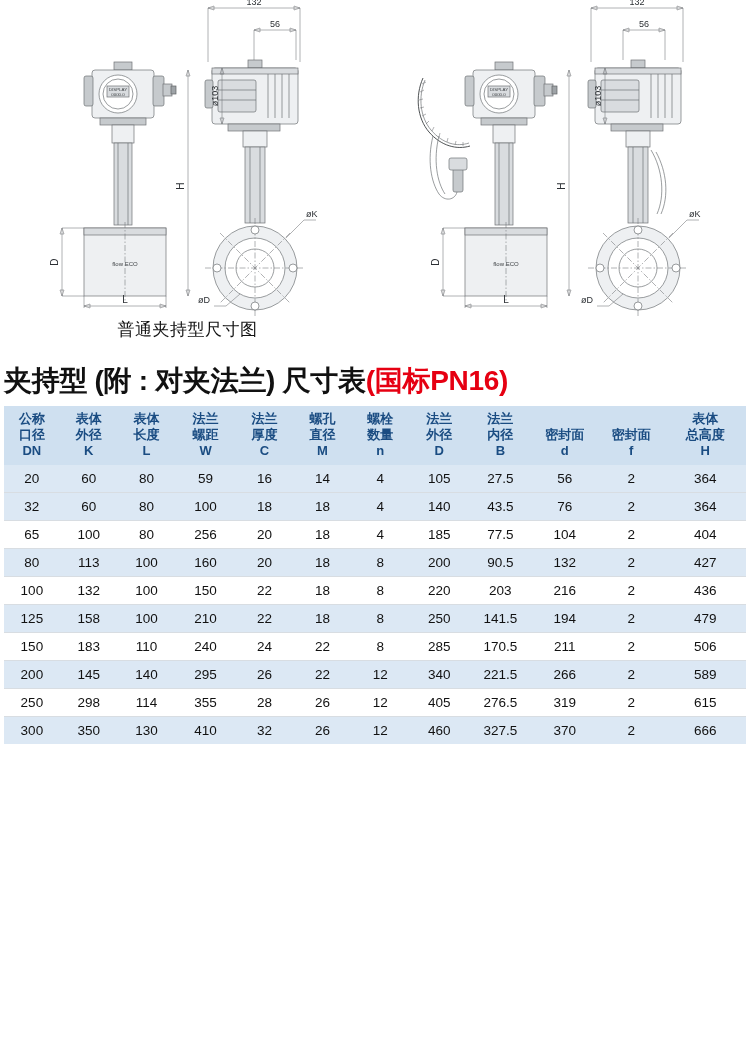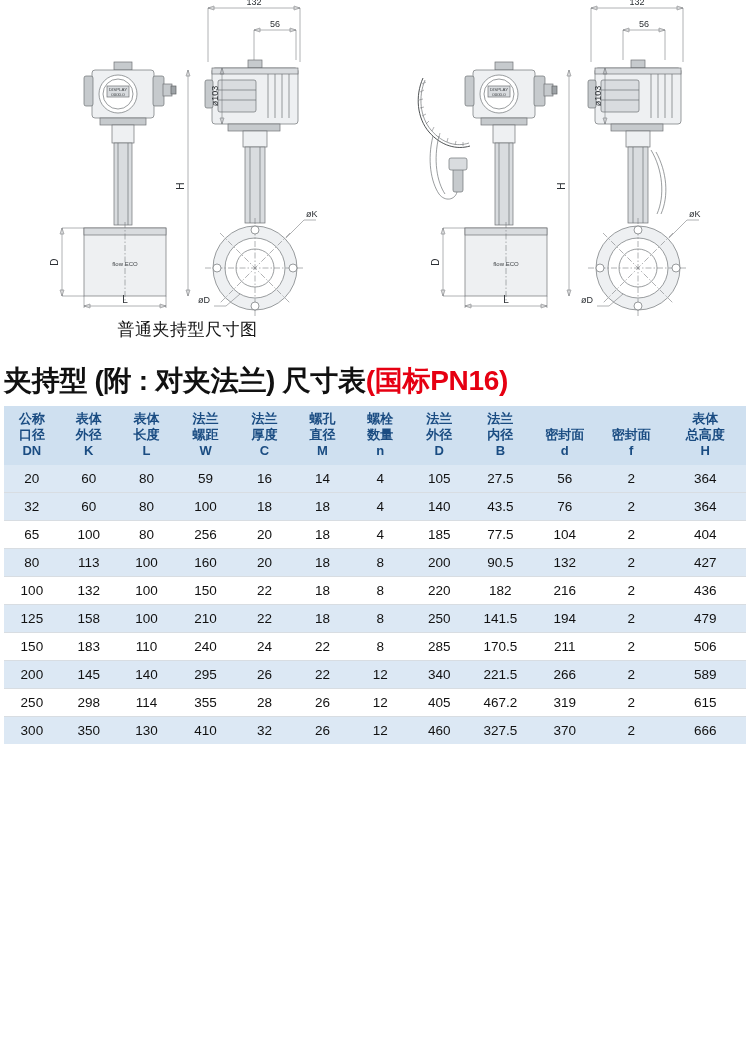--- a/index.html
+++ b/index.html
@@ -561,21 +561,21 @@
       </tr>
       <tr class="odd">
         <td>100</td>
         <td>132</td>
         <td>100</td>
         <td>150</td>
         <td>22</td>
         <td>18</td>
         <td>8</td>
         <td>220</td>
-        <td>182</td>
+        <td>203</td>
         <td>216</td>
         <td>2</td>
         <td>436</td>
       </tr>
       <tr class="even">
         <td>125</td>
         <td>158</td>
         <td>100</td>
         <td>210</td>
         <td>22</td>
@@ -617,21 +617,21 @@
       </tr>
       <tr class="odd">
         <td>250</td>
         <td>298</td>
         <td>114</td>
         <td>355</td>
         <td>28</td>
         <td>26</td>
         <td>12</td>
         <td>405</td>
-        <td>467.2</td>
+        <td>276.5</td>
         <td>319</td>
         <td>2</td>
         <td>615</td>
       </tr>
       <tr class="even">
         <td>300</td>
         <td>350</td>
         <td>130</td>
         <td>410</td>
         <td>32</td>

